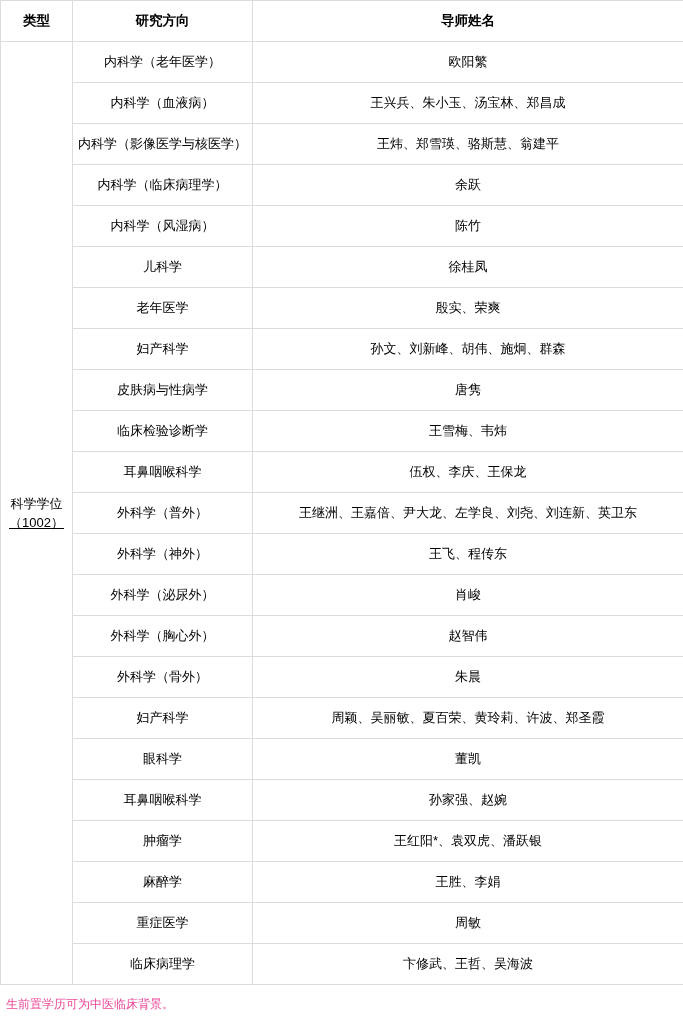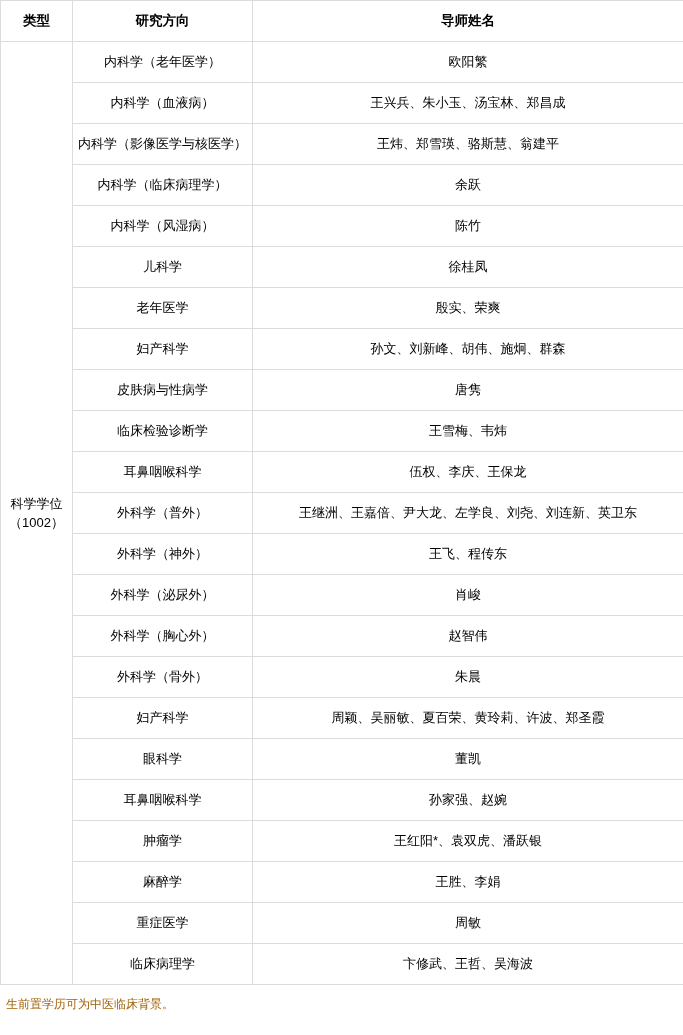--- a/index.html
+++ b/index.html
@@ -45,25 +45,25 @@
   }
   .col-type   { width: 72px; }
   .col-field  { width: 180px; }
   .col-mentor { width: 431px; }
 
   td.type-cell {
     font-size: 13.5px;
     line-height: 1.9;
   }
   td.type-cell .deg-name { display: block; }
-  td.type-cell .deg-code { display: block; }
+  td.type-cell .deg-code { display: block; text-decoration: underline; }
 
   .note {
     font-size: 12px;
-    color: #a16207;
+    color: #ec4899;
     padding: 10px 6px 0 6px;
     line-height: 1.6;
   }
 </style>
 </head>
 <body>
 
 <div class="page">
 
   <table class="adv-table">

